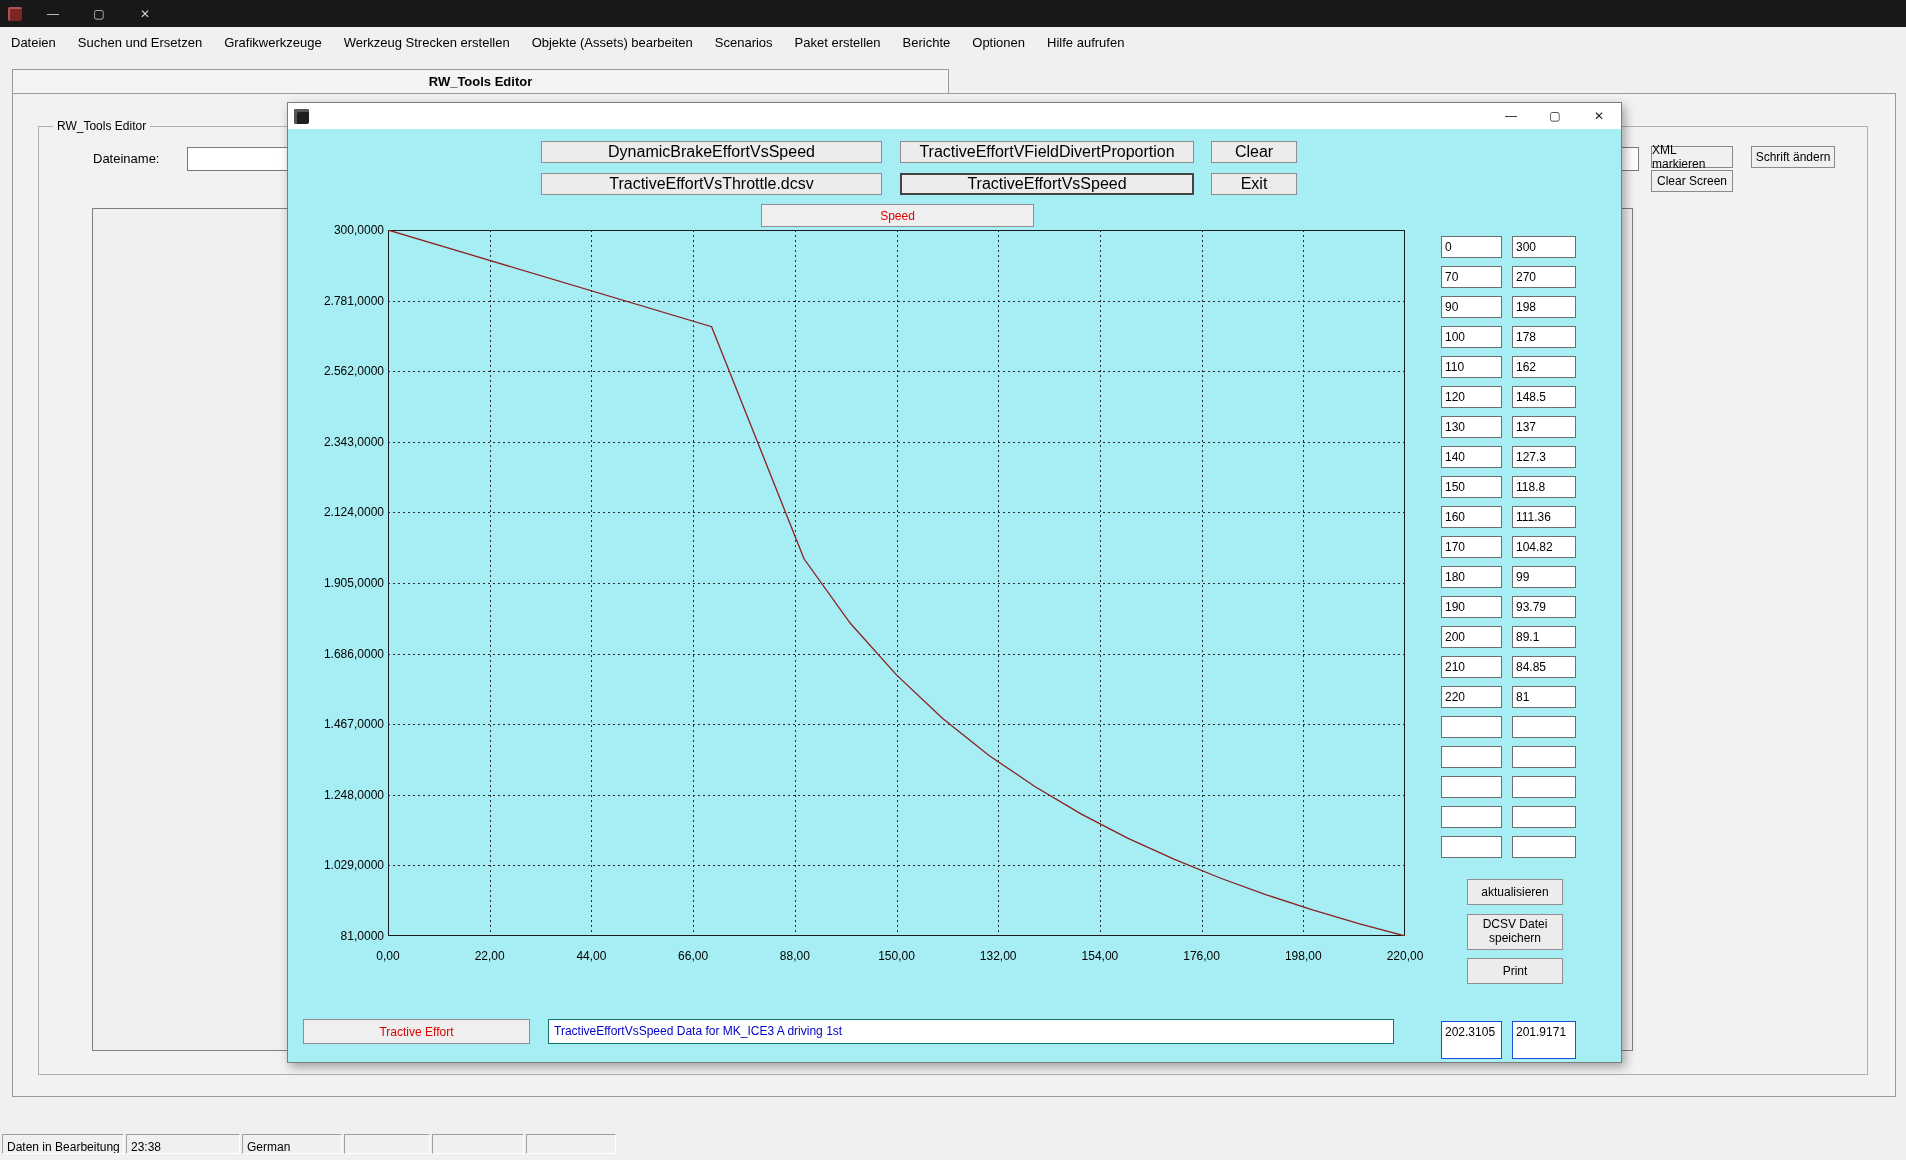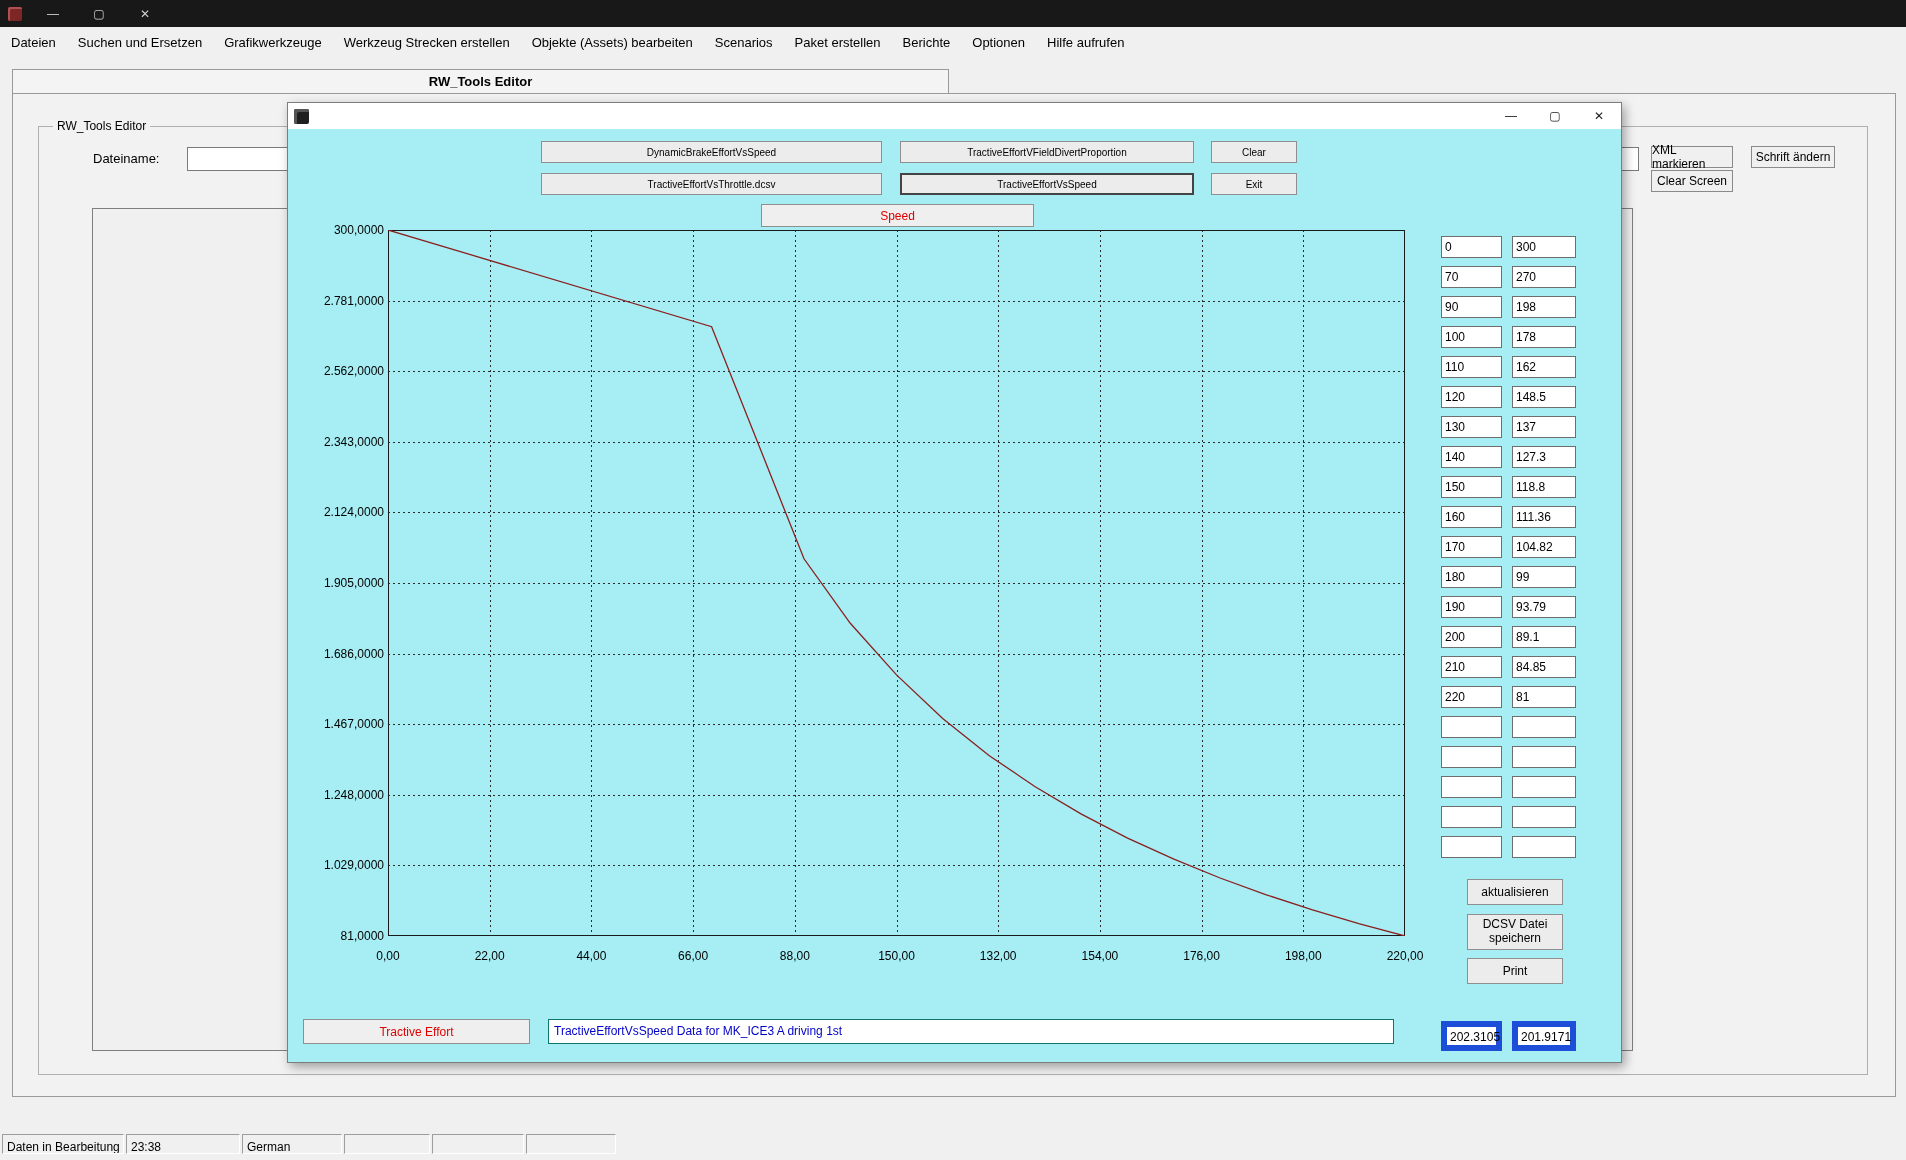--- a/index.html
+++ b/index.html
@@ -67,21 +67,21 @@
   .dialog-titlebar { height:26px; background:#ffffff; display:flex; align-items:center; }
   .dialog-icon { width:15px; height:15px; margin-left:6px; background:#1f1f1f; border-radius:2px;
     box-shadow:inset 3px 3px 0 #555; }
   .dialog-title-text { font-size:12px; margin-left:6px; flex:1; }
   .dlg-controls { display:flex; height:100%; }
   .dlg-winbtn { width:44px; display:flex; align-items:center; justify-content:center;
     font-size:12px; color:#222; }
   .dialog-body { position:absolute; top:26px; left:0; right:0; bottom:0; }
 
   .dlg-btn { position:absolute; height:22px; background:#ececec; border:1px solid #8f8f8f;
-    font-size:10px; display:flex; align-items:center; justify-content:center; white-space:nowrap; }
+    font-size:16px; display:flex; align-items:center; justify-content:center; white-space:nowrap; }
   #btn-dynbrake       { left:253px; top:12px; width:341px; }
   #btn-fielddivert    { left:612px; top:12px; width:294px; }
   #btn-clear          { left:923px; top:12px; width:86px; }
   #btn-throttle       { left:253px; top:44px; width:341px; }
   #btn-tevspeed       { left:612px; top:44px; width:294px; border:2px solid #444; }
   #btn-exit           { left:923px; top:44px; width:86px; }
 
   .axis-title-panel { position:absolute; background:#efefef; border:1px solid #8f8f8f;
     display:flex; align-items:center; justify-content:center; font-size:12px;
     color:var(--red-label,#e00000); }
@@ -102,21 +102,21 @@
 
   .side-btn { position:absolute; left:1179px; width:96px; background:#ececec; border:1px solid #8f8f8f;
     font-size:12px; display:flex; align-items:center; justify-content:center; text-align:center; }
   #btn-update   { top:750px; height:26px; }
   #btn-savedcsv { top:785px; height:36px; line-height:1.15; padding:2px; }
   #btn-print    { top:829px; height:26px; }
 
   .desc-field { position:absolute; left:260px; top:890px; width:846px; height:25px;
     background:#fff; border:1px solid #0f766e; color:var(--blue-text,#0000c8);
     font-size:12px; line-height:23px; padding:0 5px; overflow:hidden; white-space:nowrap; }
-  .readout { position:absolute; top:892px; height:30px; background:#fff; border:6px solid #1d4ed8;
+  .readout { position:absolute; top:892px; height:38px; background:#fff; border:1px solid #1d4ed8;
     font-size:12px; line-height:20px; padding:0 3px; }
   #readout-x { left:1153px; width:61px; }
   #readout-y { left:1224px; width:64px; }
 </style>
 </head>
 <body>
 
 <div class="titlebar">
   <span class="app-icon"></span>
   <span class="win-controls">

